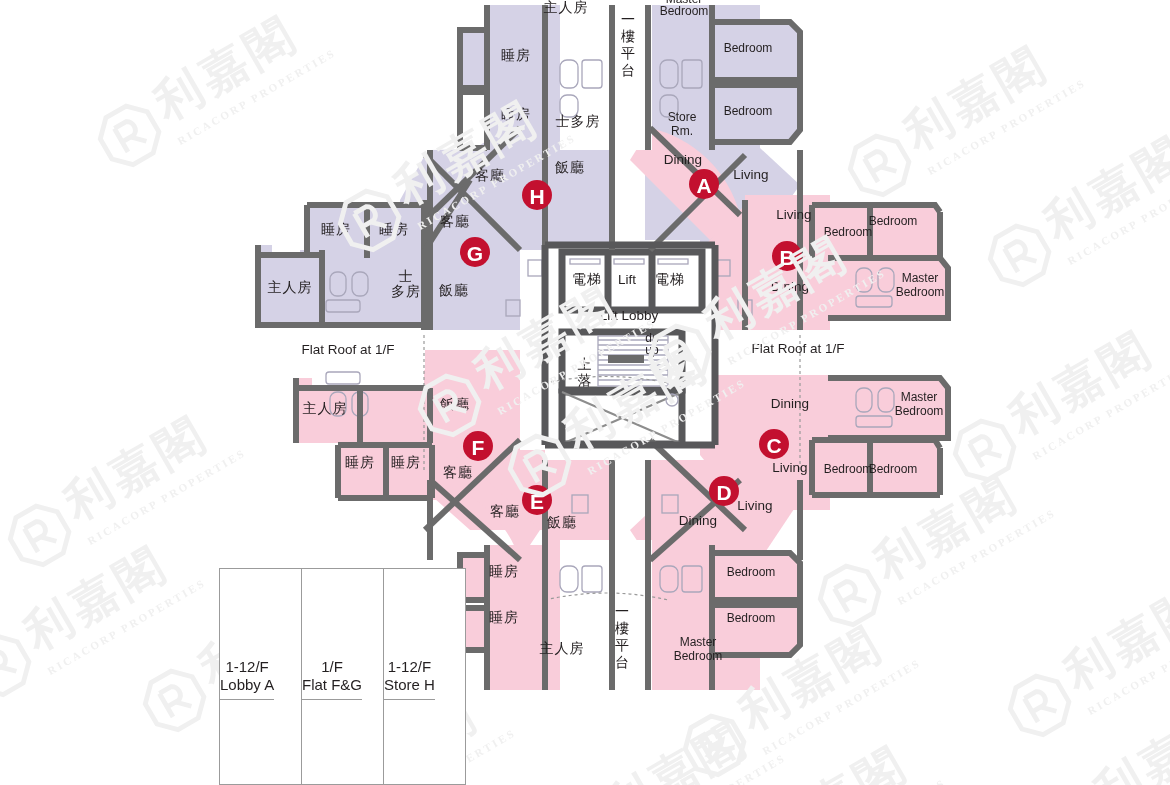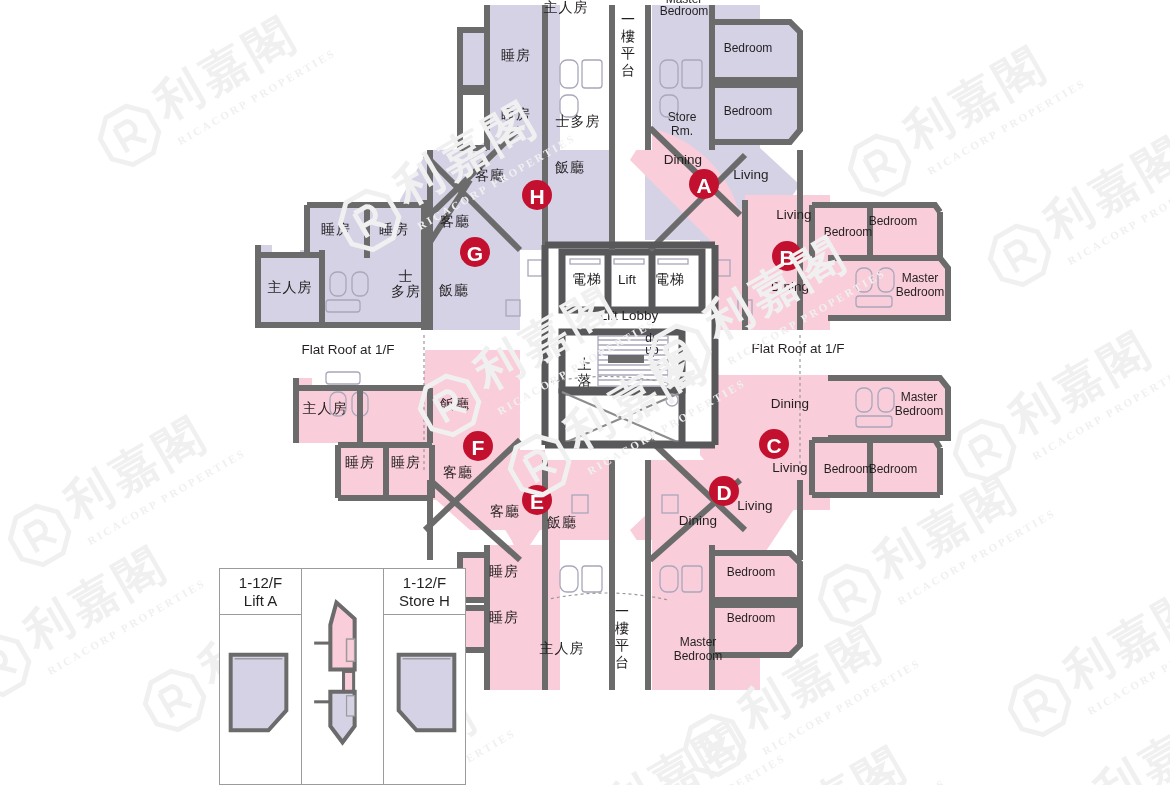--- a/index.html
+++ b/index.html
@@ -24,21 +24,21 @@
   .rt-sm{font-size:12px;}
   .rt-v{font-size:14px;}
   .badge-c{fill:#c3102f;}
   .badge-t{fill:#ffffff;font-size:21px;font-weight:700;text-anchor:middle;
            dominant-baseline:central;font-family:"Liberation Sans",sans-serif;}
 
   
   #legend{position:absolute;left:219px;top:568px;width:247px;height:217px;
           border:1px solid #9b9b9b;background:#fff;box-sizing:border-box;
           display:flex;}
-  .lg-col{flex:1;border-right:1px solid #9b9b9b;display:flex;flex-direction:column;}
+  .lg-col{flex:1;border-right:1px solid #9b9b9b;display:flex;flex-direction:row;align-items:center;}
   .lg-col:last-child{border-right:none;}
   .lg-head{height:45px;border-bottom:1px solid #9b9b9b;display:flex;
            flex-direction:column;align-items:center;justify-content:center;
            font-size:15px;line-height:18px;color:#231f20;}
   .lg-body{flex:1;position:relative;}
   .lg-body svg{position:absolute;left:0;top:0;width:100%;height:100%;}
 </style>
 </head>
 <body>
 
@@ -501,31 +501,35 @@
         <div class="wm-txt wm-cn">利嘉閣</div>
         <div class="wm-txt wm-en" style="margin-top: 2px;">RICACORP PROPERTIES</div>
       </div>
     </div>
 
   <div id="legend">
 
     <div class="lg-col">
       <div class="lg-head">
         <span>1-12/F</span>
-        <span>Lift A</span>
+        <span>Lobby A</span>
       </div>
       <div class="lg-body">
         <svg viewBox="0 0 80 170" preserveAspectRatio="xMidYMid meet">
           <path fill="#d5d2e6" stroke="#6b6b6b" stroke-width="4" d="M10 40 L66 40 L66 96 L48 116 L10 116 Z"></path>
           <path fill="none" stroke="#9b9b9b" stroke-width="1.5" d="M14 44 L62 44"></path>
         </svg>
       </div>
     </div>
 
     <div class="lg-col">
+      <div class="lg-head">
+        <span>1/F</span>
+        <span>Flat F&amp;G</span>
+      </div>
       <div class="lg-body">
         <svg viewBox="0 0 80 170" preserveAspectRatio="xMidYMid meet">
           <path fill="#f9cdda" stroke="#6b6b6b" stroke-width="4" d="M34 12 L52 28 L52 78 L28 78 L28 34 Z"></path>
           <rect fill="#f9cdda" stroke="#9b9b9b" stroke-width="1.5" x="44" y="48" width="8" height="22"></rect>
           <rect fill="#f9cdda" stroke="#6b6b6b" stroke-width="3" x="41" y="80" width="10" height="22"></rect>
           <path fill="#d5d2e6" stroke="#6b6b6b" stroke-width="4" d="M28 100 L52 100 L52 134 L40 150 L28 134 Z"></path>
           <rect fill="#d5d2e6" stroke="#9b9b9b" stroke-width="1.2" x="44" y="104" width="8" height="20"></rect>
           <path stroke="#6b6b6b" stroke-width="3" fill="none" d="M12 52 L28 52"></path>
           <path stroke="#6b6b6b" stroke-width="3" fill="none" d="M12 110 L28 110"></path>
         </svg>

